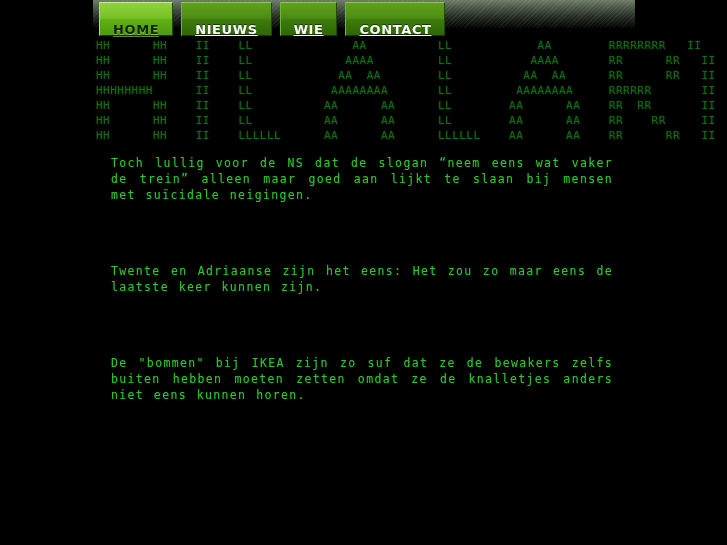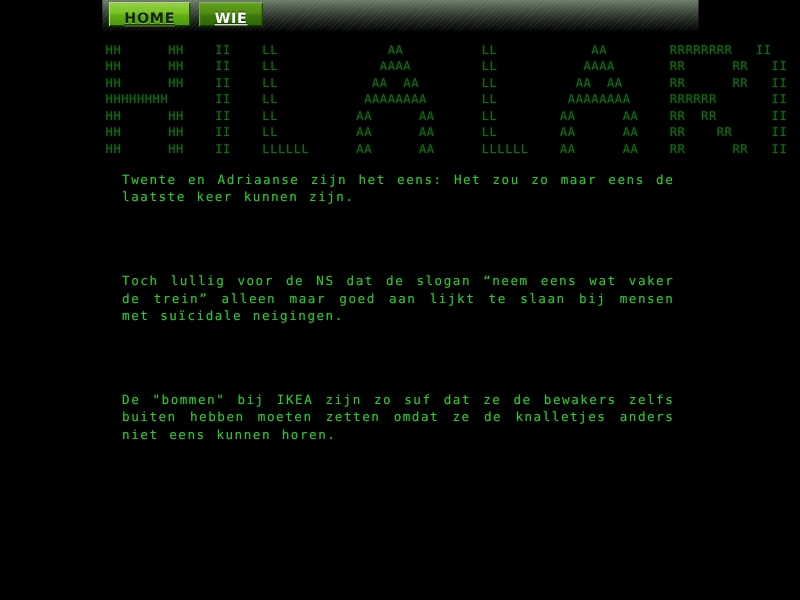--- a/index.html
+++ b/index.html
@@ -44,21 +44,21 @@
     left: 6px;
     top: 2px;
     display: flex;
     align-items: flex-start;
   }
 
   .navbtn {
     display: block;
     height: 22px;
     line-height: 22px;
-    padding: 4px 13px;
+    padding: 16px 13px;
     margin-right: 8px;
     font-family: "DejaVu Sans", "Liberation Sans", sans-serif;
     font-size: 13px;
     font-weight: bold;
     letter-spacing: 0.6px;
     text-align: center;
     color: #ffffff;
     text-shadow: 0 -1px 0 rgba(0,0,0,0.55);
     background: linear-gradient(to bottom, #5fa21a 0%, #4e8d13 45%, #3c7a0b 55%, #2f6606 100%);
     border-top: 1px solid #8dc853;
@@ -117,39 +117,41 @@
 </head>
 <body>
 
 <div id="page">
 
   <div class="navbar">
     <div class="nav-inner">
 
       <a class="navbtn active" href="#">HOME</a>
 
+      <a class="navbtn" href="#">NIEUWS</a>
 
       <a class="navbtn" href="#">WIE</a>
 
+      <a class="navbtn" href="#">CONTACT</a>
 
     </div>
   </div>
 
   <pre class="ascii-banner">HH      HH    II    LL              AA          LL            AA        RRRRRRRR   II        AA
 HH      HH    II    LL             AAAA         LL           AAAA       RR      RR   II       AAAA
 HH      HH    II    LL            AA  AA        LL          AA  AA      RR      RR   II      AA  AA
 HHHHHHHH      II    LL           AAAAAAAA       LL         AAAAAAAA     RRRRRR       II     AAAAAAAA
 HH      HH    II    LL          AA      AA      LL        AA      AA    RR  RR       II    AA      AA
 HH      HH    II    LL          AA      AA      LL        AA      AA    RR    RR     II    AA      AA
 HH      HH    II    LLLLLL      AA      AA      LLLLLL    AA      AA    RR      RR   II    AA      AA</pre>
 
   <div class="content">
 
+    <p class="post">Toch lullig voor de NS dat de slogan “neem eens wat vaker de trein” alleen maar goed aan lijkt te slaan bij mensen met suïcidale neigingen.</p>
+
     <p class="post">Twente en Adriaanse zijn het eens: Het zou zo maar eens de laatste keer kunnen zijn.</p>
-
-    <p class="post">Toch lullig voor de NS dat de slogan “neem eens wat vaker de trein” alleen maar goed aan lijkt te slaan bij mensen met suïcidale neigingen.</p>
 
     <p class="post">De "bommen" bij IKEA zijn zo suf dat ze de bewakers zelfs buiten hebben moeten zetten omdat ze de knalletjes anders niet eens kunnen horen.</p>
 
 
   </div>
 
 </div>
 
 </body></html>

